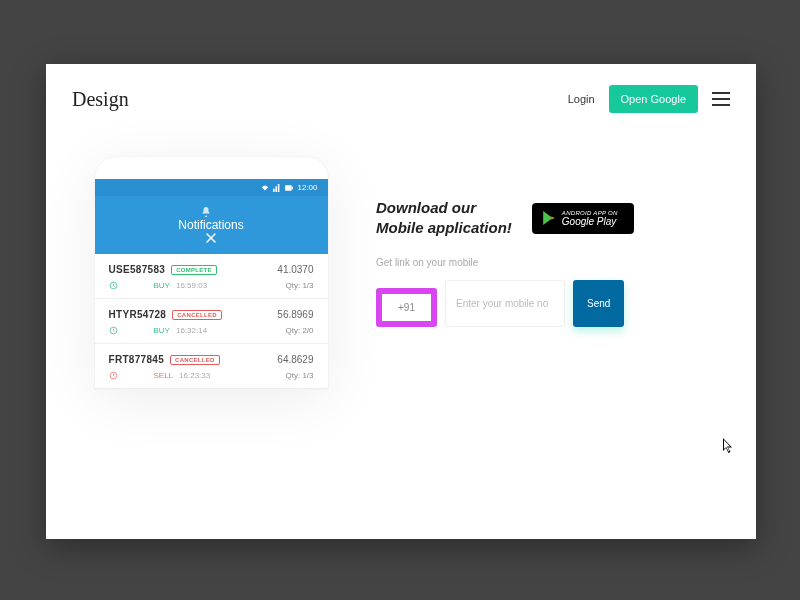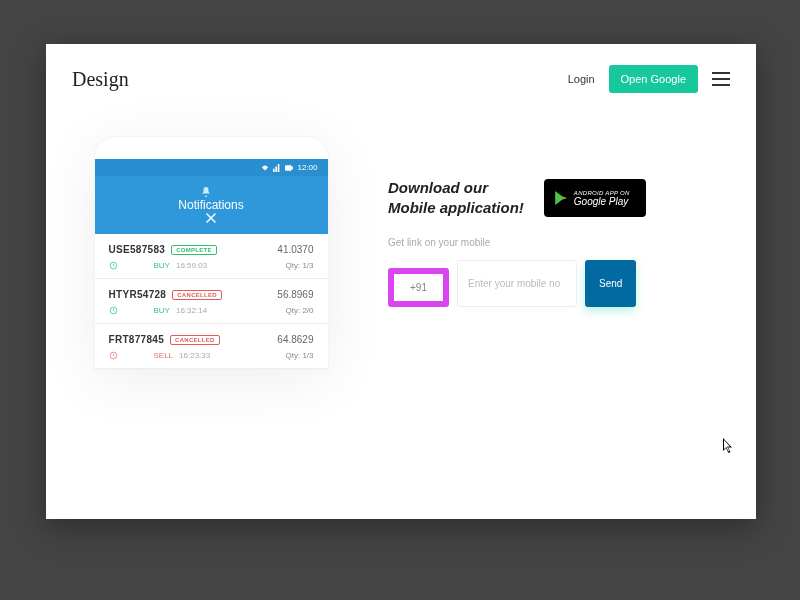--- a/index.html
+++ b/index.html
@@ -7,21 +7,21 @@
     background: #444;
     font-family: -apple-system, BlinkMacSystemFont, "Segoe UI", Arial, sans-serif;
     width: 800px;
     height: 600px;
     overflow: hidden;
     position: relative;
   }
   .page-card {
     position: absolute;
     left: 46px;
-    top: 44px;
+    top: 64px;
     width: 710px;
     height: 475px;
     background: #fff;
     box-shadow: 0 8px 30px rgba(0,0,0,0.35);
   }
   
   .page-header {
     display: flex;
     align-items: center;
     padding: 18px 26px 0 26px;
@@ -60,21 +60,21 @@
   .hamburger span {
     display: block;
     height: 2px;
     background: #333;
     width: 100%;
   }
   
   .main {
     display: flex;
     padding: 40px 30px 0 30px;
-    gap: 42px;
+    gap: 30px;
   }
   
   .phone-wrap {
     width: 270px;
     display: flex;
     justify-content: center;
   }
   .phone {
     width: 235px;
     background: #fff;
@@ -192,21 +192,21 @@
   .gplay {
     background: #000;
     color: #fff;
     border-radius: 4px;
     padding: 5px 10px;
     display: flex;
     align-items: center;
     gap: 6px;
     cursor: pointer;
     width: 102px;
-    height: 38px;
+    height: 31px;
   }
   .gplay-text1 { font-size: 6px; line-height: 1; letter-spacing: 0.3px;}
   .gplay-text2 { font-size: 10px; line-height: 1.1; }
   .sub {
     font-size: 10px;
     color: #aaa;
     margin-top: 18px;
   }
   .input-row {
     display: flex;

